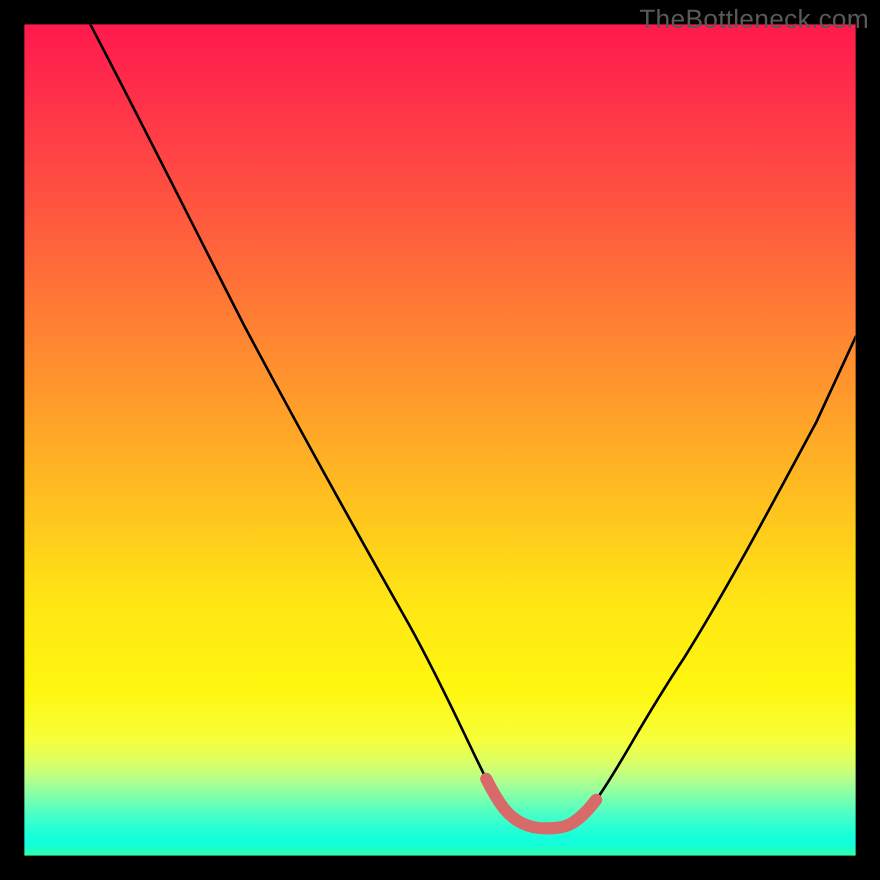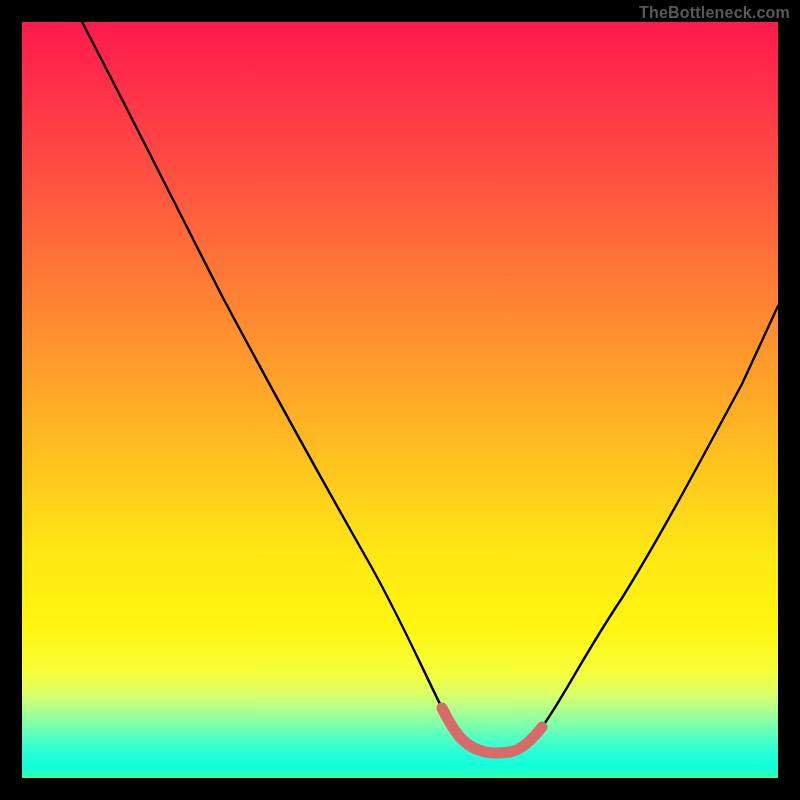--- a/index.html
+++ b/index.html
@@ -45,22 +45,22 @@
       #22ffd6 97%,
       #10ffde 98.5%,
       #32ffaa 100%
     );
   }
   .watermark {
     position: absolute;
     top: 4px;
     right: 10px;
     color: #595959;
-    font-size: 16px;
-    font-weight: 700;
+    font-size: 24px;
+    font-weight: 400;
     letter-spacing: 0.2px;
     user-select: none;
   }
   svg.curve {
     position: absolute;
     inset: 0;
   }
 </style>
 </head>
 <body>

